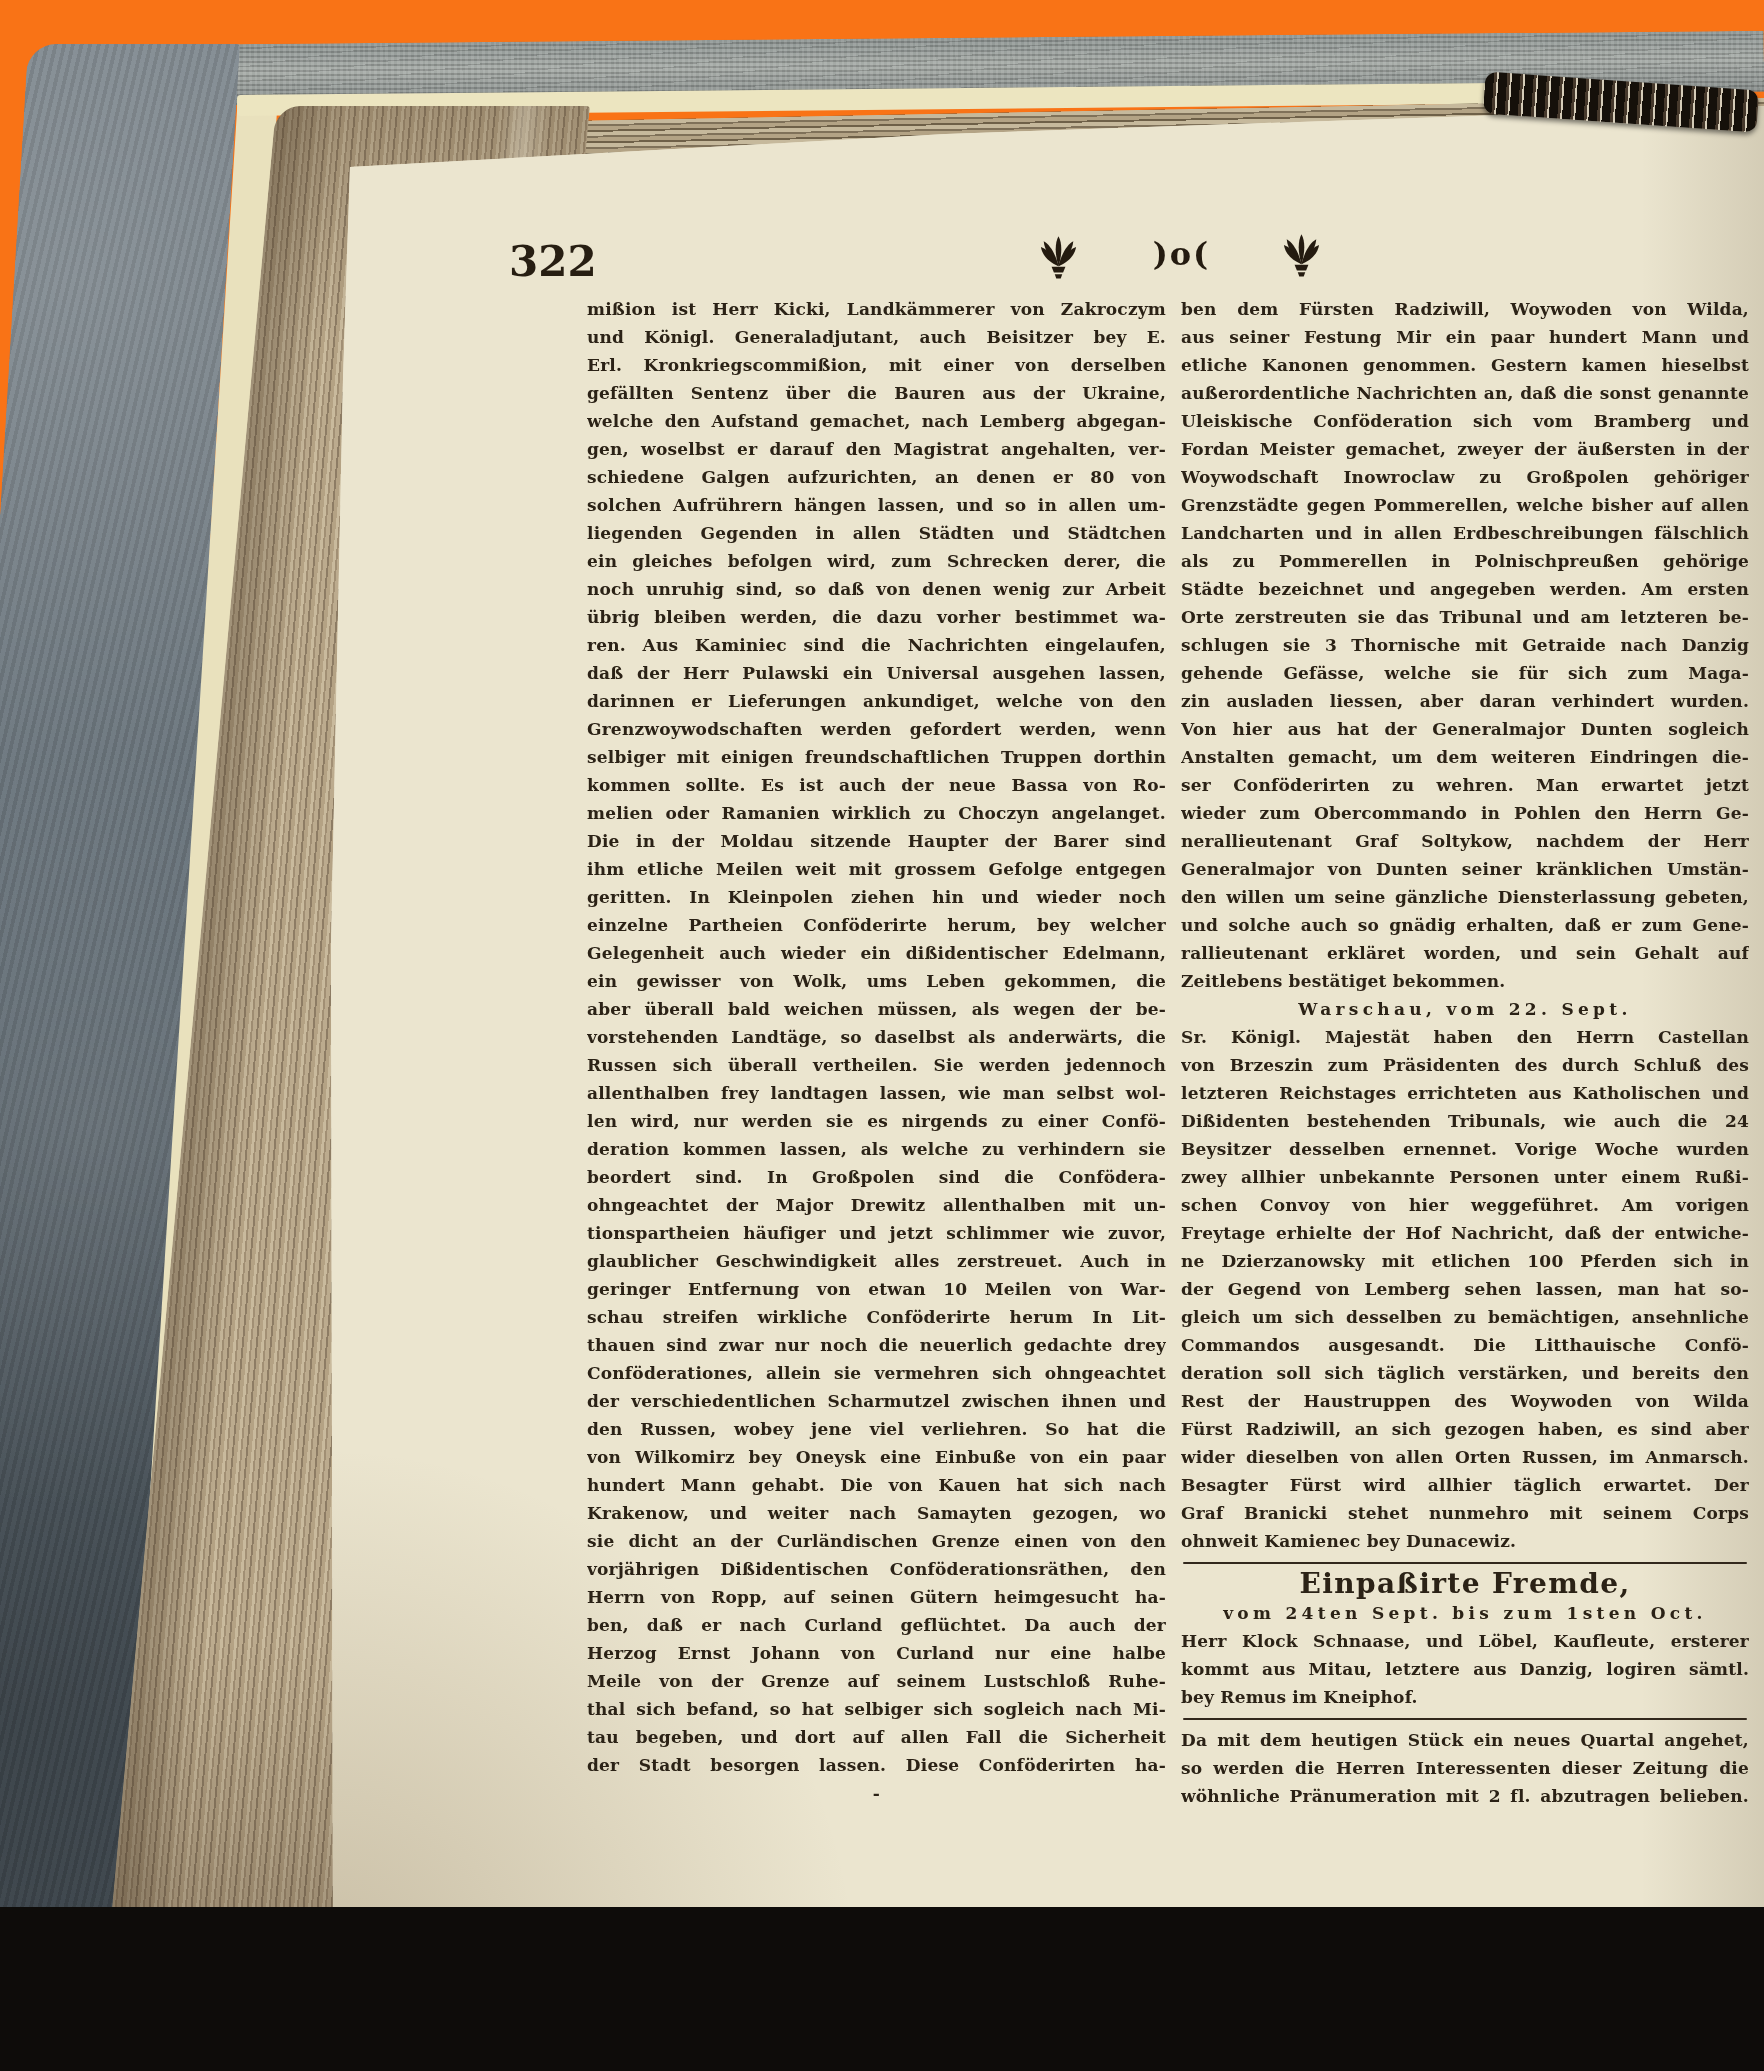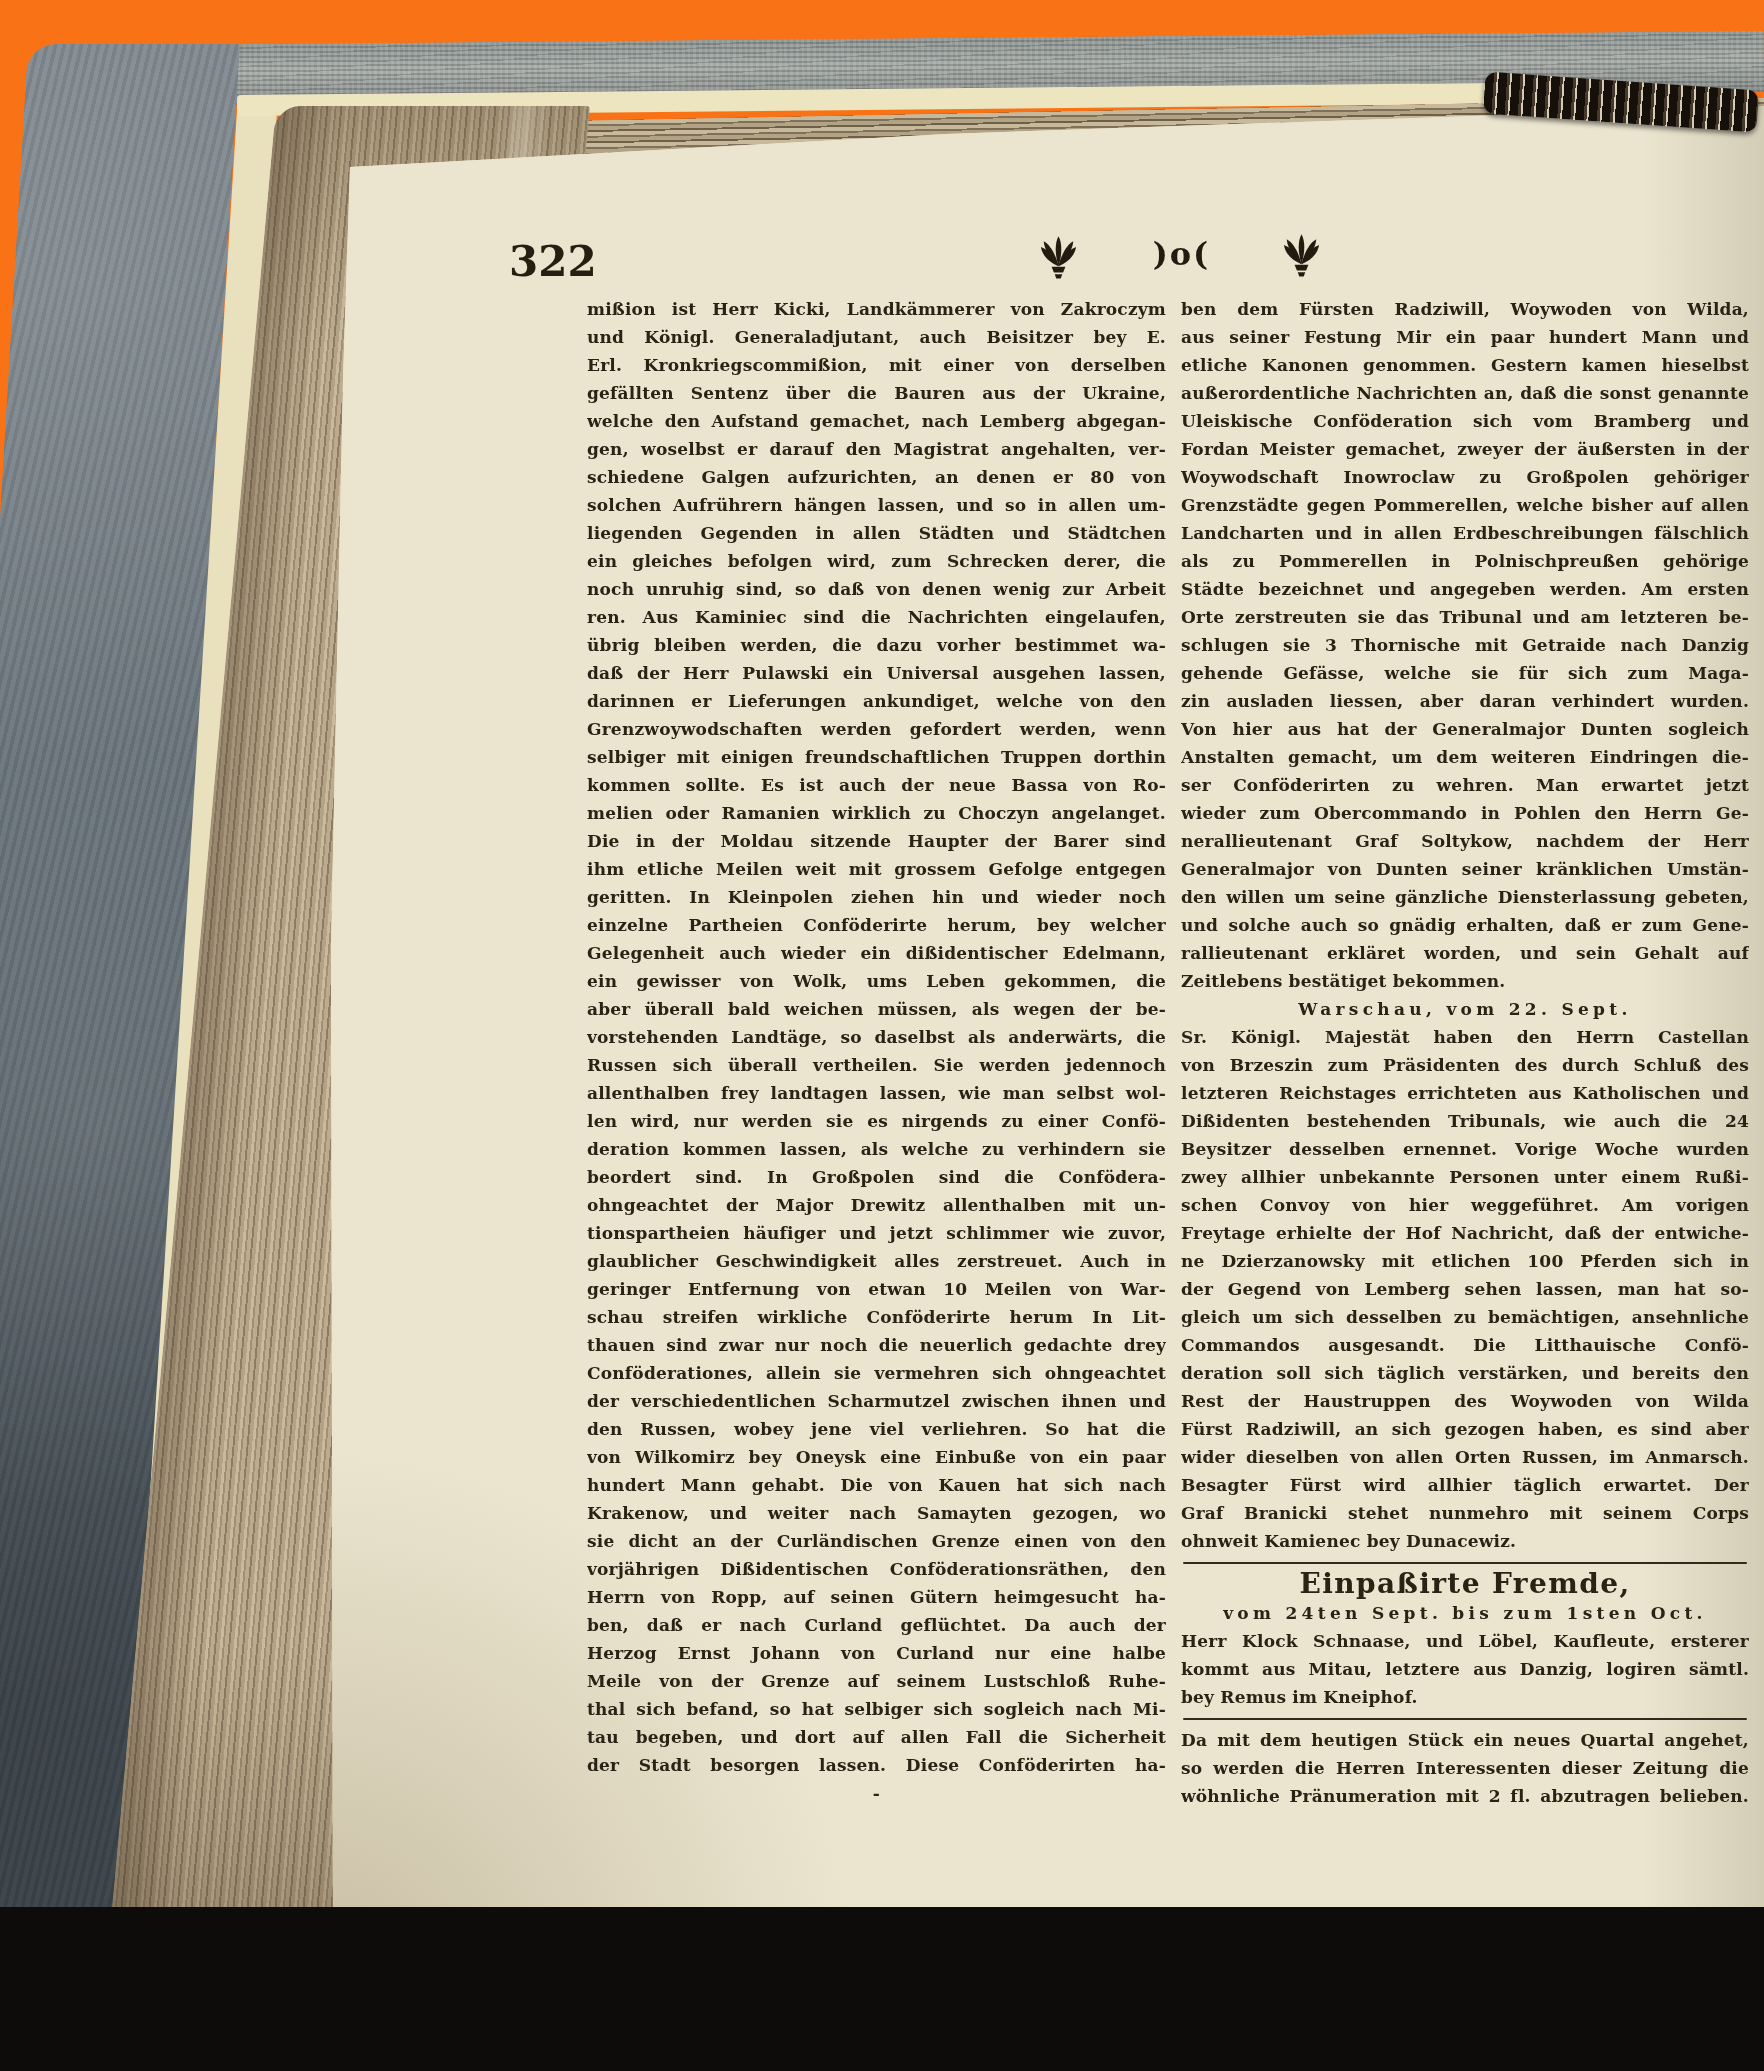--- a/index.html
+++ b/index.html
@@ -118,22 +118,22 @@
       <div class="line just">und Königl. Generaladjutant, auch Beisitzer bey E.</div>
       <div class="line just">Erl. Kronkriegscommißion, mit einer von derselben</div>
       <div class="line just">gefällten Sentenz über die Bauren aus der Ukraine,</div>
       <div class="line just">welche den Aufstand gemachet, nach Lemberg abgegan-</div>
       <div class="line just">gen, woselbst er darauf den Magistrat angehalten, ver-</div>
       <div class="line just">schiedene Galgen aufzurichten, an denen er 80 von</div>
       <div class="line just">solchen Aufrührern hängen lassen, und so in allen um-</div>
       <div class="line just">liegenden Gegenden in allen Städten und Städtchen</div>
       <div class="line just">ein gleiches befolgen wird, zum Schrecken derer, die</div>
       <div class="line just">noch unruhig sind, so daß von denen wenig zur Arbeit</div>
+      <div class="line just">übrig bleiben werden, die dazu vorher bestimmet wa-</div>
       <div class="line just">ren.  Aus Kaminiec sind die Nachrichten eingelaufen,</div>
-      <div class="line just">übrig bleiben werden, die dazu vorher bestimmet wa-</div>
       <div class="line just">daß der Herr Pulawski ein Universal ausgehen lassen,</div>
       <div class="line just">darinnen er Lieferungen ankundiget, welche von den</div>
       <div class="line just">Grenzwoywodschaften werden gefordert werden, wenn</div>
       <div class="line just">selbiger mit einigen freundschaftlichen Truppen dorthin</div>
       <div class="line just">kommen sollte.  Es ist auch der neue Bassa von Ro-</div>
       <div class="line just">melien oder Ramanien wirklich zu Choczyn angelanget.</div>
       <div class="line just">Die in der Moldau sitzende Haupter der Barer sind</div>
       <div class="line just">ihm etliche Meilen weit mit grossem Gefolge entgegen</div>
       <div class="line just">geritten.  In Kleinpolen ziehen hin und wieder noch</div>
       <div class="line just">einzelne Partheien Conföderirte herum, bey welcher</div>

